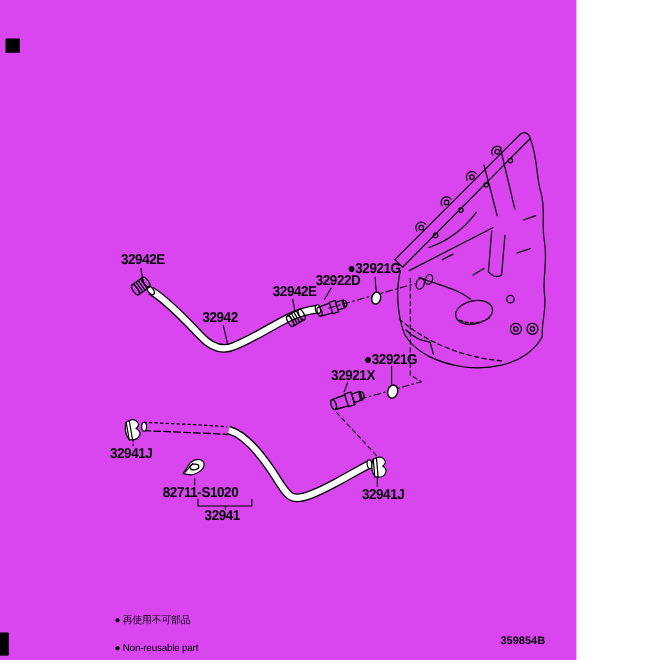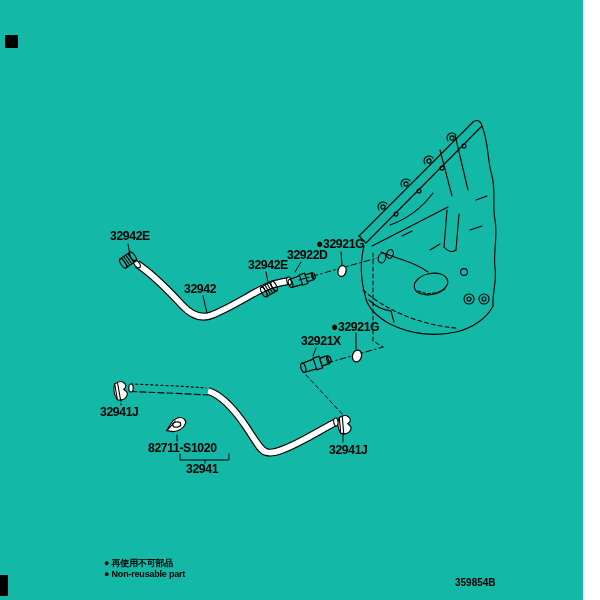--- a/index.html
+++ b/index.html
@@ -1,31 +1,31 @@
 <!DOCTYPE html>
 <html><head>
 <meta charset="utf-8">
 <style>
   html,body{margin:0;padding:0;}
   #canvas{
-    position:relative;width:583px;height:600px;background:#14b8a6;
+    position:relative;width:524px;height:600px;background:#d946ef;
     font-family:"Liberation Sans",sans-serif;overflow:hidden;
   }
   #art{position:absolute;left:0;top:0;}
   .plabel{
     position:absolute;white-space:nowrap;color:#000;
     font-weight:bold;font-size:13px;letter-spacing:-0.4px;
     transform:scaleX(0.94);transform-origin:left top;
   }
   .legend{
     position:absolute;left:104px;color:#000;font-size:9px;
-    font-weight:bold;letter-spacing:-0.2px;white-space:nowrap;
+    font-weight:normal;letter-spacing:-0.2px;white-space:nowrap;
   }
   #legend-ja{top:557px;}
-  #legend-en{top:569px;}
+  #legend-en{top:584px;}
   #doc-code{
     position:absolute;left:455px;top:577px;color:#000;font-size:10px;
     font-weight:bold;letter-spacing:0;white-space:nowrap;
   }
 </style>
 </head>
 <body>
 
 <div id="canvas">
 

